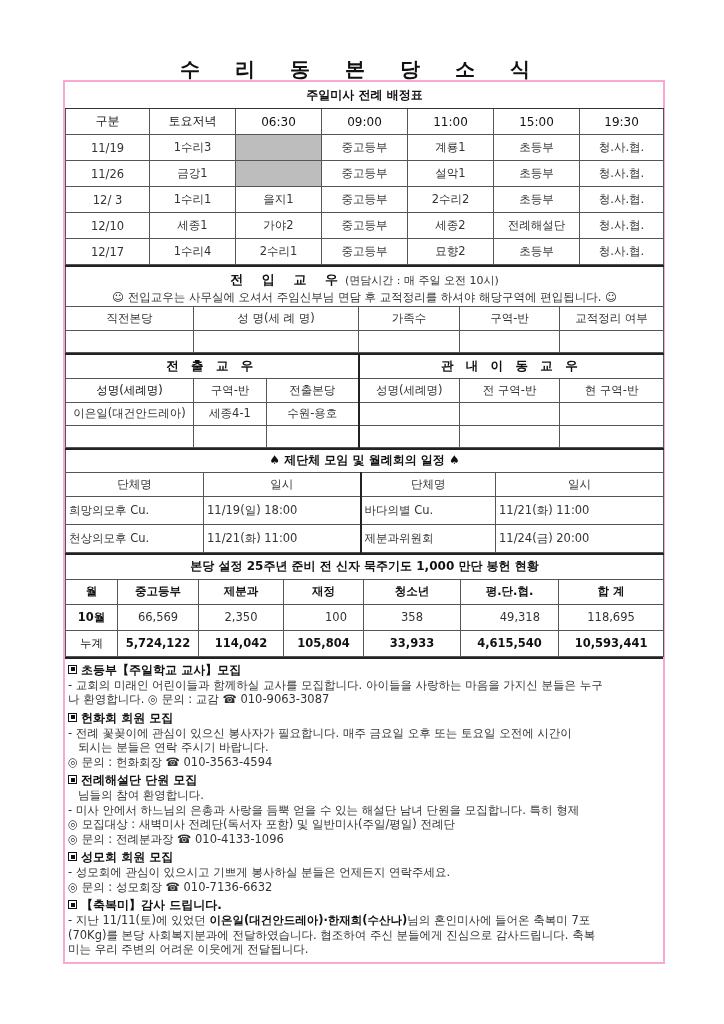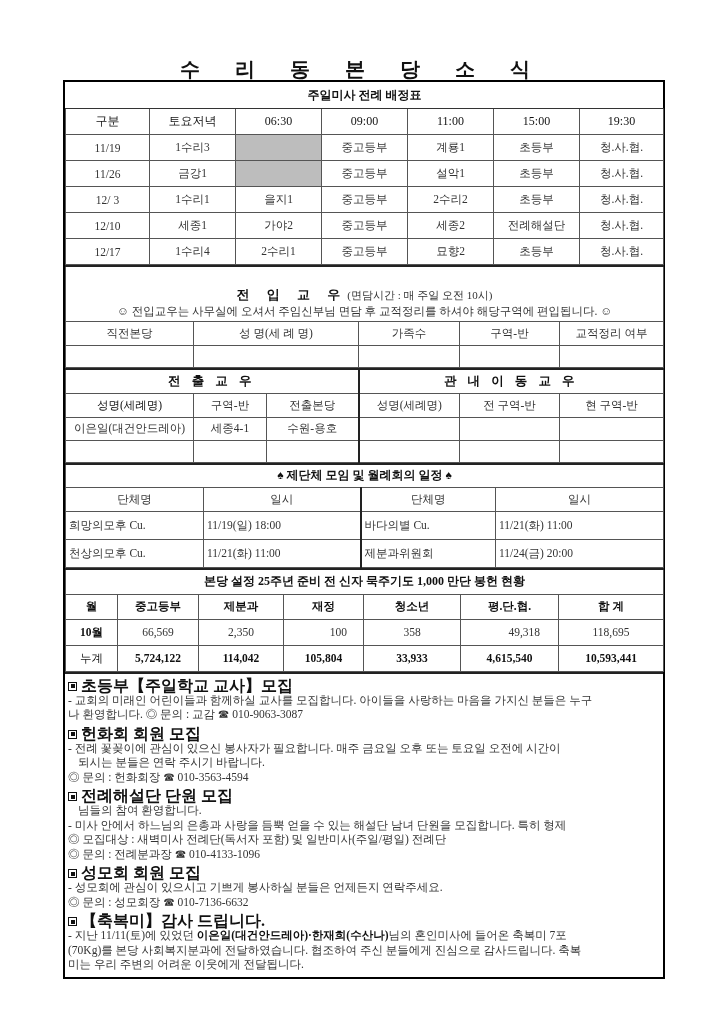--- a/index.html
+++ b/index.html
@@ -1,33 +1,33 @@
 <!DOCTYPE html>
 <html><head>
 <meta charset="utf-8">
 <style>
   html, body { margin: 0; padding: 0; background: #ffffff; }
   body { width: 724px; height: 1024px; position: relative; font-family: "DejaVu Sans", sans-serif; color: #222; overflow: hidden; }
   .title { position: absolute; left: 0; top: 56px; width: 724px; text-align: center; font-size: 20px; font-weight: bold; letter-spacing: 14px; color: #111; }
-  .doc { position: absolute; left: 63px; top: 80px; width: 598px; border: 2px solid #000000; font-family: Liberation Serif, serif; }
+  .doc { position: absolute; left: 63px; top: 80px; width: 598px; border: 2px solid #f9a8d4; }
   table { border-collapse: collapse; width: 100%; table-layout: fixed; }
   td, th { border: 1px solid #555; font-size: 11.5px; text-align: center; padding: 0; font-weight: normal; color: #333; overflow: hidden; white-space: nowrap; }
   .sec-head td { font-size: 12px; font-weight: bold; color: #111; border-bottom: 1.5px solid #333; }
   .thick-top td { border-top: 2px solid #222; }
   .mass td { height: 25px; }
   .mass tr.hdr td { font-size: 12px; color: #111; }
   .gray { background: #bdbdbd; }
   .bold { font-weight: bold; color: #111; margin-top: 8px; }
-  .transfer-note { height: 36px; text-align: center; line-height: 16px; padding-top: 18px; }
+  .transfer-note { height: 36px; text-align: center; line-height: 16px; padding-top: 3px; }
   .transfer-note .big { font-size: 13px; font-weight: bold; letter-spacing: 7px; color: #111; }
   .left { text-align: left; padding-left: 3px; }
   .right { text-align: right; padding-right: 8px; }
   .announce { border-top: 2px solid #222; padding: 4px 3px 5px 3px; }
   .ann-block { margin-bottom: 4px; }
-  .ann-title { font-size: 16px; font-weight: bold; color: #111; line-height: 15px; }
+  .ann-title { font-size: 12px; font-weight: bold; color: #111; line-height: 15px; }
   .ann-line { font-size: 11.5px; color: #333; line-height: 14.5px; }
   .indent { padding-left: 10px; }
   .sq { display: inline-block; width: 9px; height: 9px; border: 1px solid #111; margin-right: 4px; position: relative; top: 0px; box-sizing: border-box; }
   .sq::after { content: ""; position: absolute; left: 1.5px; top: 1.5px; width: 4px; height: 4px; background: #111; }
 </style>
 </head>
 <body>
 
 <div class="title">수 리 동 본 당 소 식</div>
 

